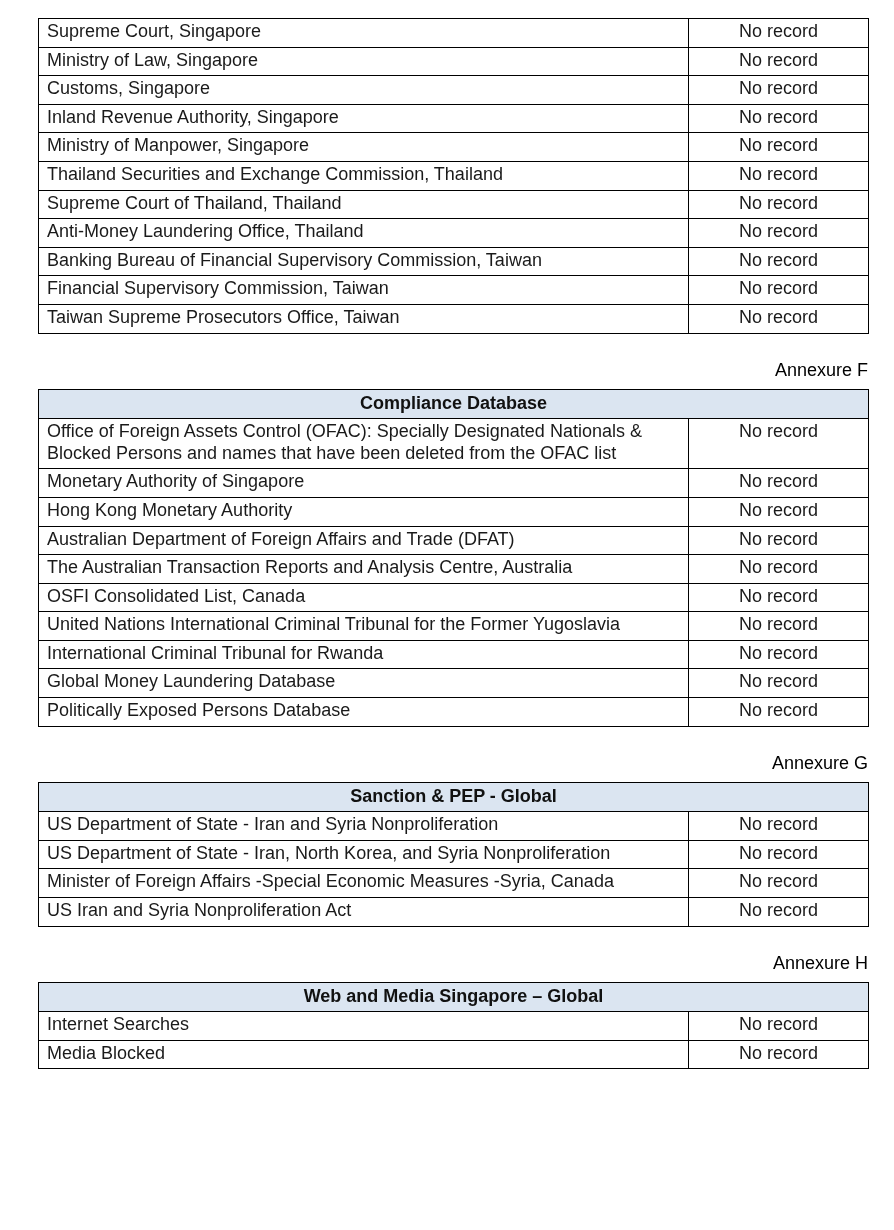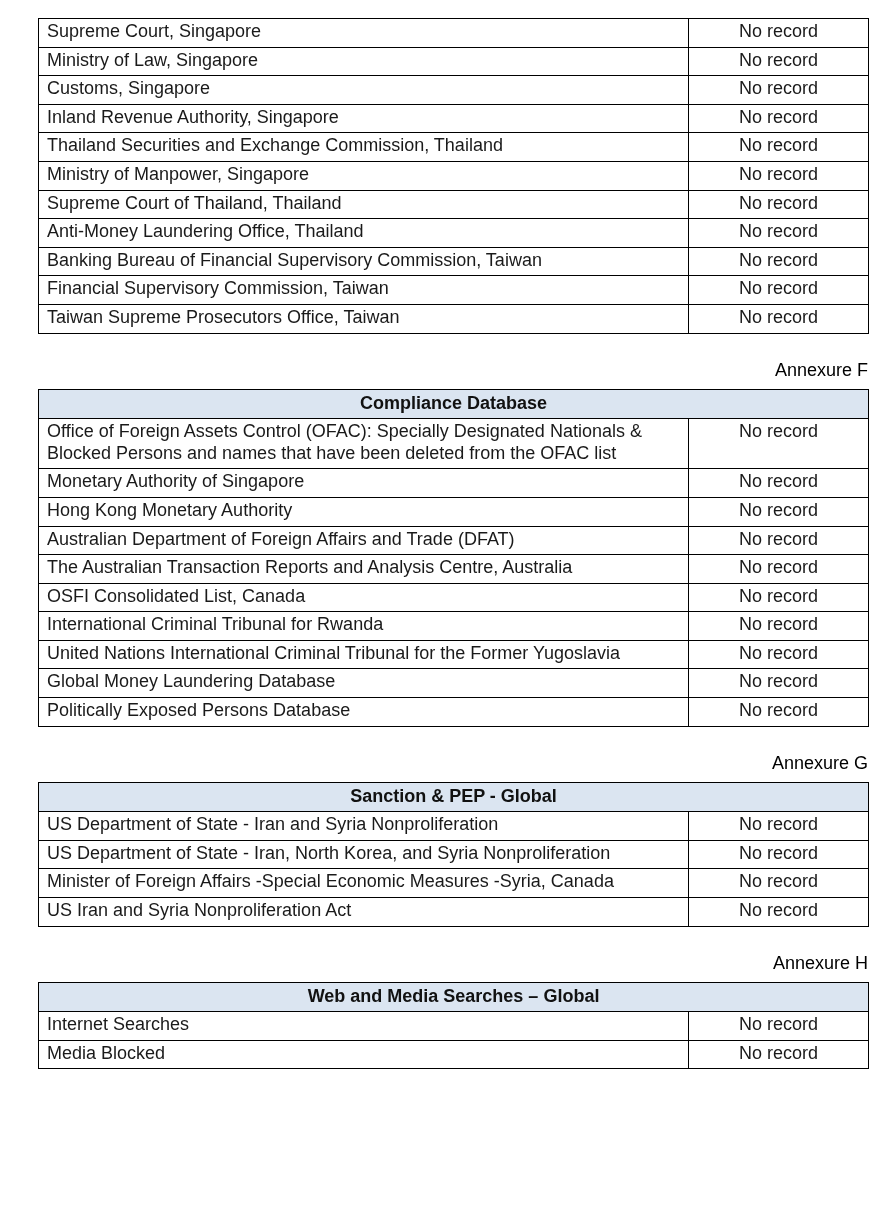--- a/index.html
+++ b/index.html
@@ -81,26 +81,26 @@
           <td class="source-cell">Customs, Singapore</td>
           <td class="result-cell">No record</td>
         </tr>
 
         <tr>
           <td class="source-cell">Inland Revenue Authority, Singapore</td>
           <td class="result-cell">No record</td>
         </tr>
 
         <tr>
+          <td class="source-cell">Ministry of Manpower, Singapore</td>
+          <td class="result-cell">No record</td>
+        </tr>
+
+        <tr>
           <td class="source-cell">Thailand Securities and Exchange Commission, Thailand</td>
-          <td class="result-cell">No record</td>
-        </tr>
-
-        <tr>
-          <td class="source-cell">Ministry of Manpower, Singapore</td>
           <td class="result-cell">No record</td>
         </tr>
 
         <tr>
           <td class="source-cell">Supreme Court of Thailand, Thailand</td>
           <td class="result-cell">No record</td>
         </tr>
 
         <tr>
           <td class="source-cell">Anti-Money Laundering Office, Thailand</td>
@@ -162,26 +162,26 @@
           <td class="source-cell">The Australian Transaction Reports and Analysis Centre, Australia</td>
           <td class="result-cell">No record</td>
         </tr>
 
         <tr>
           <td class="source-cell">OSFI Consolidated List, Canada</td>
           <td class="result-cell">No record</td>
         </tr>
 
         <tr>
+          <td class="source-cell">United Nations International Criminal Tribunal for the Former Yugoslavia</td>
+          <td class="result-cell">No record</td>
+        </tr>
+
+        <tr>
           <td class="source-cell">International Criminal Tribunal for Rwanda</td>
-          <td class="result-cell">No record</td>
-        </tr>
-
-        <tr>
-          <td class="source-cell">United Nations International Criminal Tribunal for the Former Yugoslavia</td>
           <td class="result-cell">No record</td>
         </tr>
 
         <tr>
           <td class="source-cell">Global Money Laundering Database</td>
           <td class="result-cell">No record</td>
         </tr>
 
         <tr>
           <td class="source-cell">Politically Exposed Persons Database</td>
@@ -228,21 +228,21 @@
 
   <div class="annexure">Annexure H</div>
 
   <table class="report-table">
     <colgroup>
         <col style="width:650px">
         <col style="width:180px">
       </colgroup>
     <thead>
       <tr>
-        <th class="table-title" colspan="2">Web and Media Searches – Global</th>
+        <th class="table-title" colspan="2">Web and Media Singapore – Global</th>
       </tr>
     </thead>
     <tbody>
 
         <tr>
           <td class="source-cell">Internet Searches</td>
           <td class="result-cell">No record</td>
         </tr>
 
         <tr>

